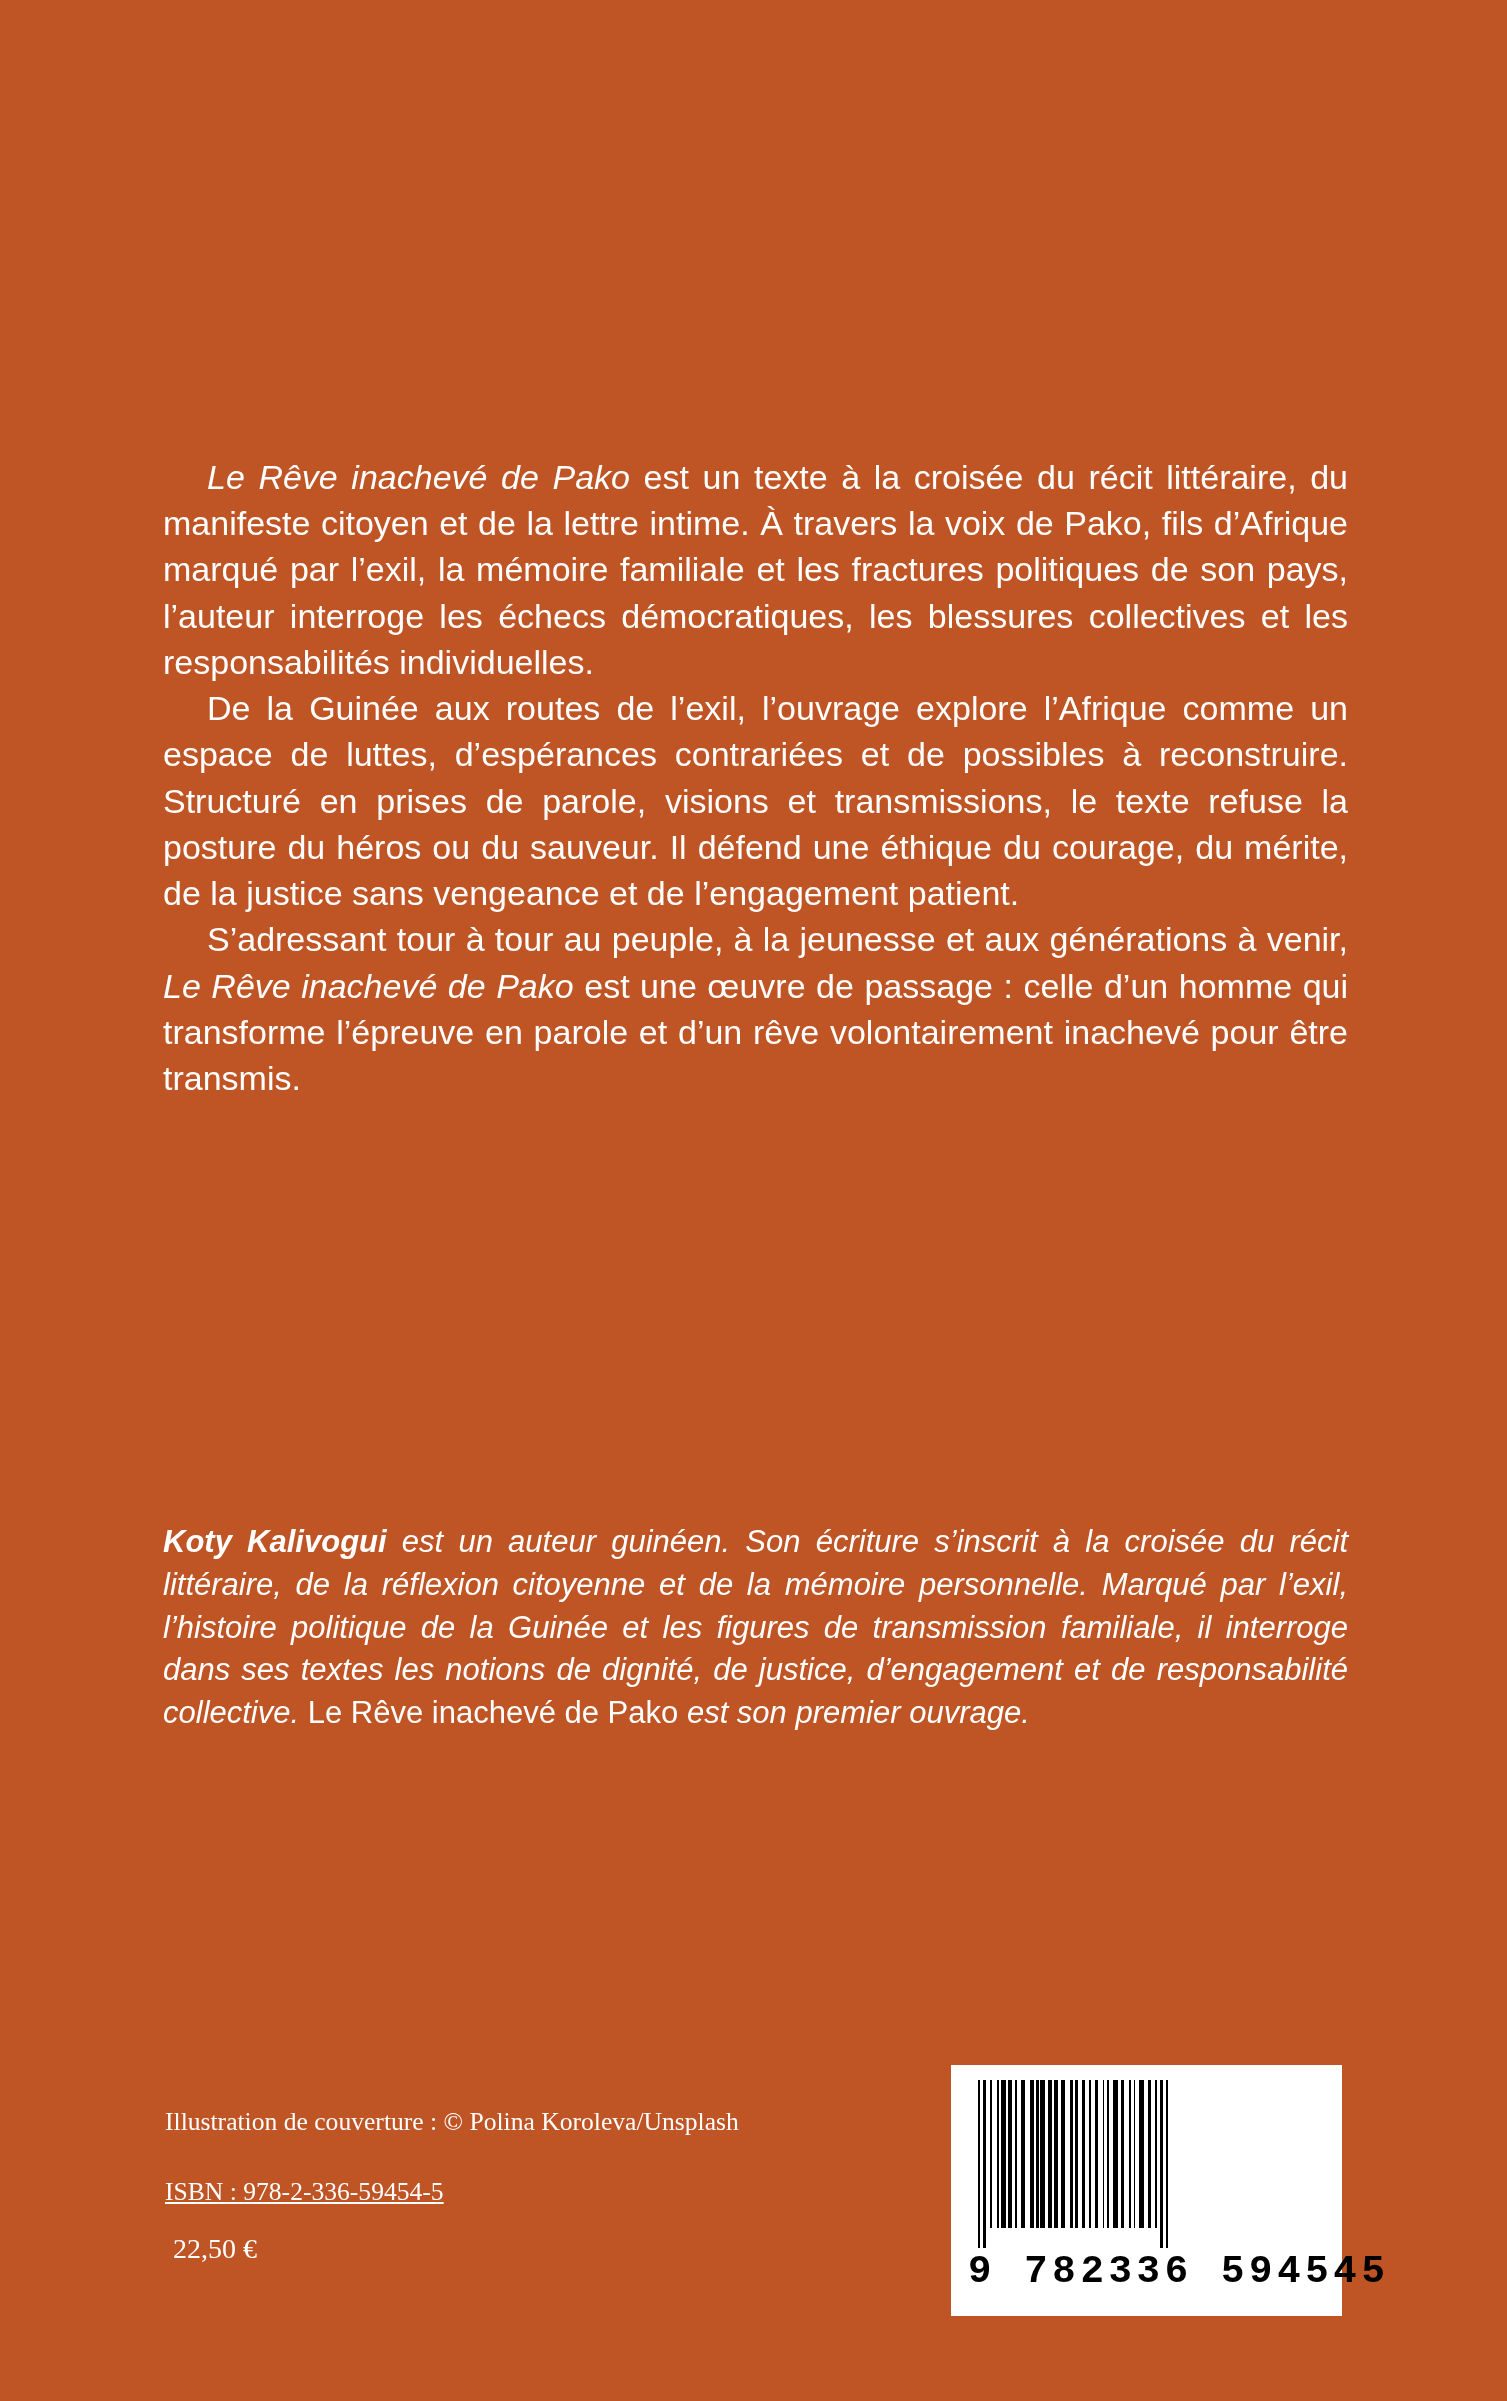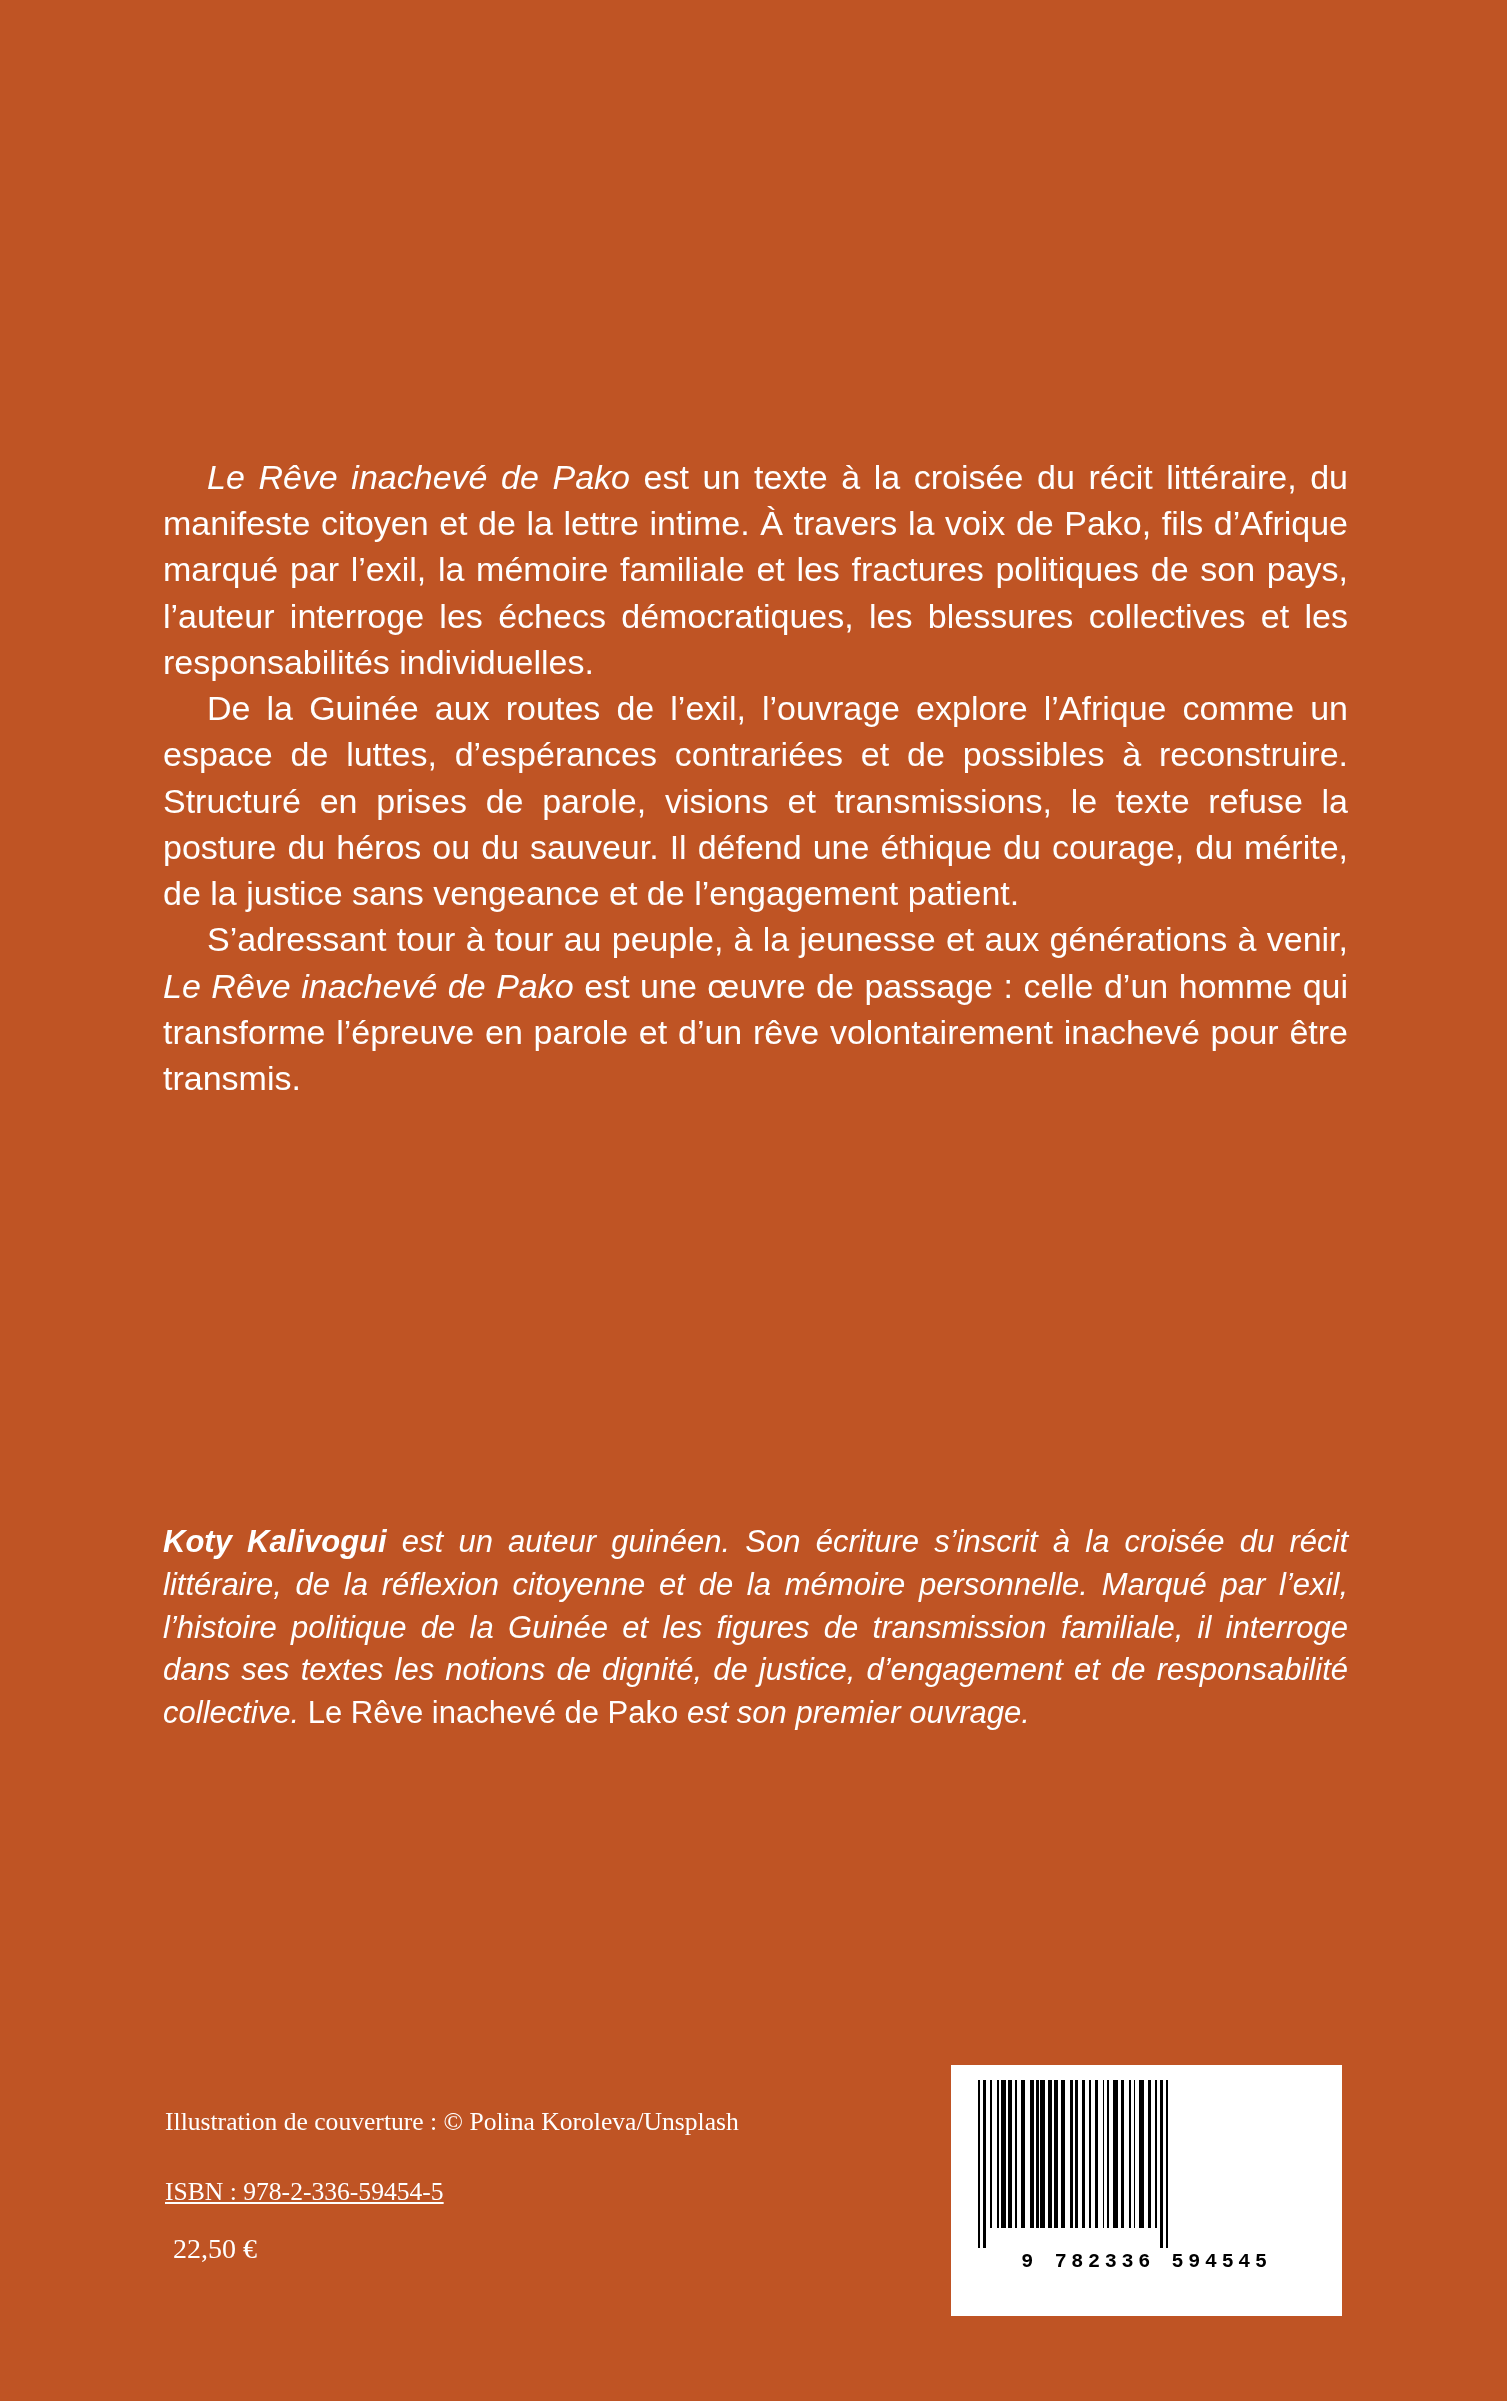--- a/index.html
+++ b/index.html
@@ -125,21 +125,21 @@
   }
   .bar {
     background: #000;
     height: 100%;
   }
   .bar.short { height: 88%; align-self: flex-start; }
   .gap { background: transparent; height: 100%; }
   .barcode-digits {
     margin-top: 1.9px;
     font-family: "Liberation Mono", monospace;
-    font-size: 20px;
+    font-size: 39px;
     letter-spacing: 4.7px;
     color: #000;
     text-align: center;
     font-weight: bold;
     white-space: nowrap;
   }
 </style>
 </head>
 <body>
 

